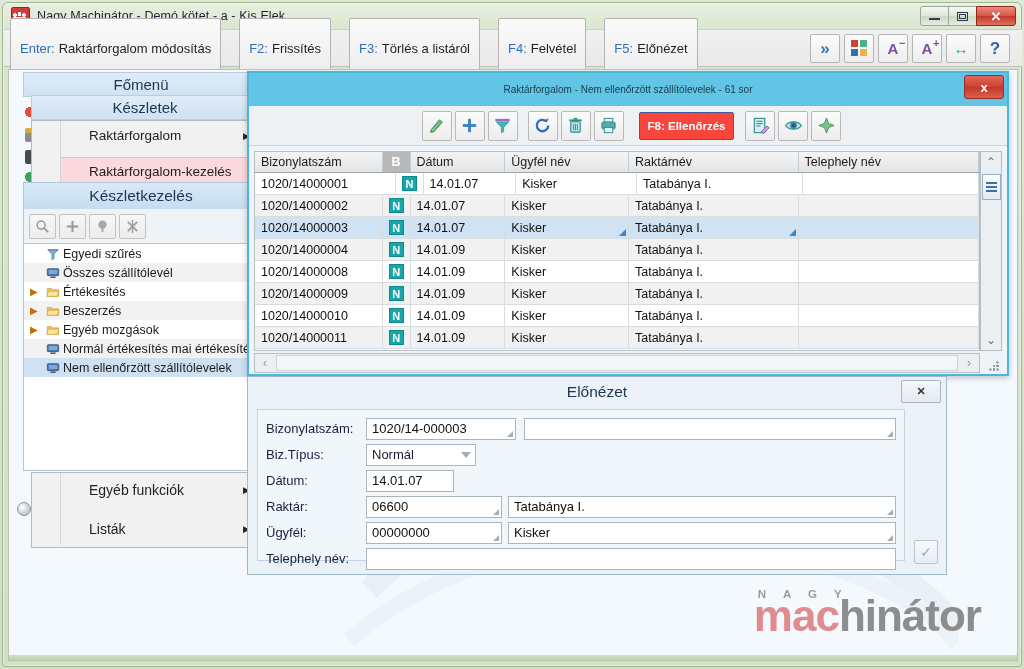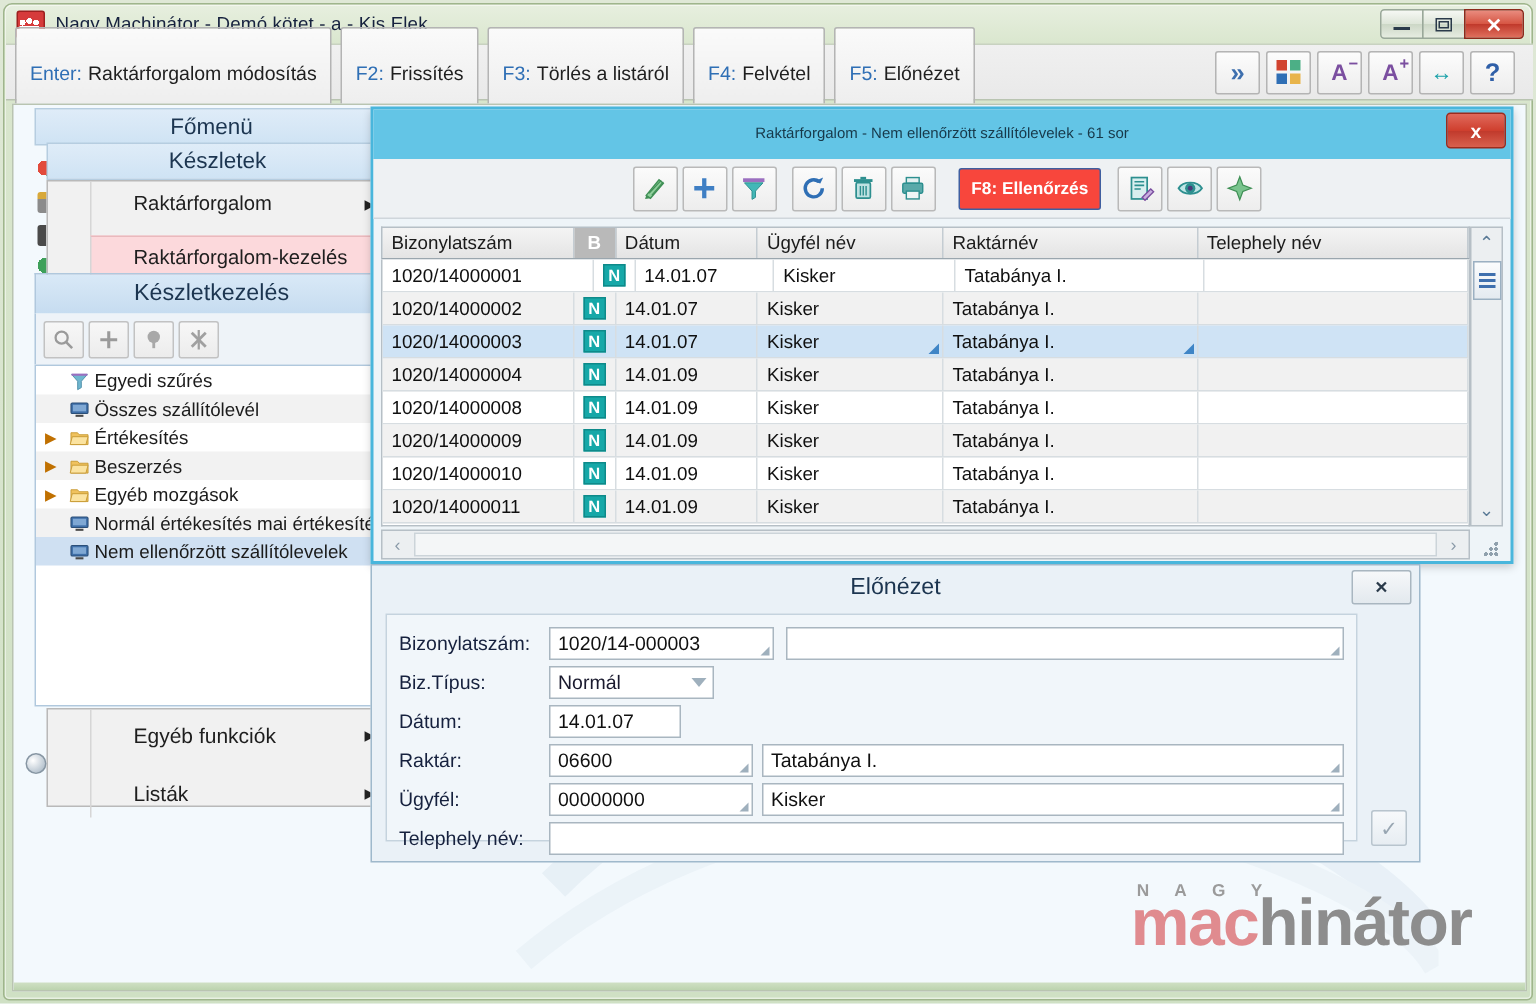--- a/index.html
+++ b/index.html
@@ -62,21 +62,21 @@
   
   .cmdbar{
     position:absolute;left:1px;top:26px;width:1018px;height:38px;
     background:linear-gradient(180deg,#f0f0f0 0%,#e9e9e9 100%);
     border-top:1px solid #c8d2c0;border-bottom:1px solid #b9c4b1;
     display:flex;align-items:center;box-sizing:border-box;padding:0 6px;
   }
   .fkey{
     height:26px;border:1px solid #b4b4b4;border-radius:2px;
     background:linear-gradient(180deg,#fafafa 0%,#ececec 100%);
-    display:flex;align-items:center;padding:16px 9px;margin-right:6px;
+    display:flex;align-items:center;padding:16px 9px;margin-right:18px;
     font-size:13px;color:#1f1f1f;white-space:nowrap;cursor:default;
   }
   .fkey .k{color:#2f6fb5;margin-right:4px;}
   .tb-spacer{flex:1 1 auto;}
   .tbtn{
     width:30px;height:29px;border:1px solid #b4b4b4;border-radius:2px;
     background:linear-gradient(180deg,#fcfcfc 0%,#ededed 100%);
     display:flex;align-items:center;justify-content:center;margin-left:4px;
     box-sizing:border-box;
   }
@@ -163,21 +163,21 @@
   }
   .tnode{
     height:19px;display:flex;align-items:center;font-size:12.5px;color:#1b1b1b;
     padding-left:6px;box-sizing:border-box;white-space:nowrap;
   }
   .tnode.alt{background:#f2f2f2;}
   .tnode.sel{background:#cfe0f2;}
   .tnode .exp{width:13px;color:#c07000;font-size:10px;flex:0 0 auto;}
   .tnode .ico{width:20px;flex:0 0 auto;display:flex;align-items:center;justify-content:center;}
   
-  #panel-bottom{left:22px;top:402px;width:228px;height:66px;background:#f1f1f1;}
+  #panel-bottom{left:22px;top:402px;width:228px;height:76px;background:#f1f1f1;}
   .bm{
     height:33px;display:flex;align-items:center;box-sizing:border-box;
     padding-left:28px;font-size:14px;color:#1e1e1e;
     border-left:1px solid #d6d6d6;margin-left:28px;position:relative;
   }
   .bm .arr{position:absolute;right:8px;color:#222;font-size:9px;}
   .bm.sep{height:6px;}
   .side-dot{
     position:absolute;left:8px;top:432px;width:12px;height:12px;border-radius:50%;
     background:radial-gradient(circle at 4px 4px,#fff,#9fb0bf);border:1px solid #8796a3;

